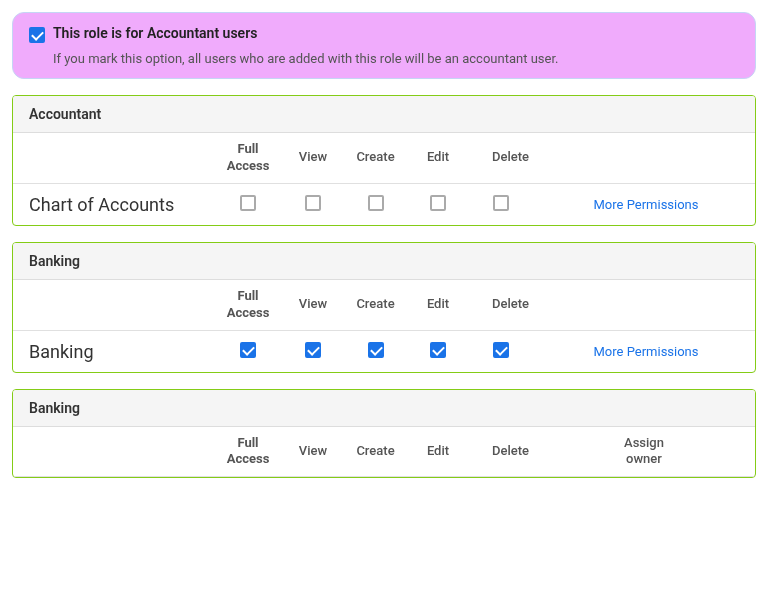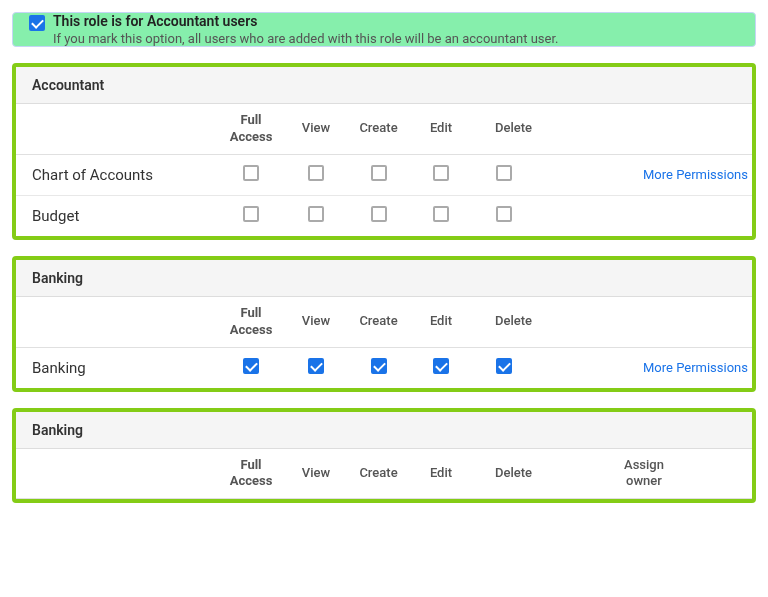--- a/index.html
+++ b/index.html
@@ -6,49 +6,49 @@
     body {
       font-family: -apple-system, BlinkMacSystemFont, 'Segoe UI', Roboto, sans-serif;
       font-size: 14px;
       color: #333;
       background: #fff;
       width: 768px;
       min-height: 597px;
     }
 
     .accountant-banner {
-      background: #86efac;
+      background: #f0abfc;
       border: 1px solid #c5d5f5;
-      padding: 0 16px;
+      padding: 12px 16px;
       margin: 12px 12px 16px 12px;
-      border-radius: 4px;
+      border-radius: 12px;
       display: flex;
       align-items: flex-start;
       gap: 8px;
     }
     .accountant-banner input[type="checkbox"] {
       margin-top: 2px;
       width: 16px;
       height: 16px;
       accent-color: #1a73e8;
       flex-shrink: 0;
     }
     .banner-text .banner-title {
       font-weight: 600;
       font-size: 14px;
       color: #222;
     }
     .banner-text .banner-sub {
       font-size: 13px;
       color: #555;
-      margin-top: 2px;
+      margin-top: 10px;
     }
 
     .section {
-      border: 4px solid #84cc16;
+      border: 1px solid #84cc16;
       border-radius: 4px;
       margin: 0 12px 16px 12px;
       overflow: hidden;
     }
     .section-header {
       background: #f5f5f5;
       padding: 10px 16px;
       font-weight: 600;
       font-size: 14px;
       color: #333;
@@ -72,36 +72,36 @@
     thead tr th:first-child {
       text-align: left;
       width: 200px;
       padding-left: 16px;
     }
     tbody tr td {
       padding: 10px 4px;
       border-bottom: 1px solid #e8e8e8;
       text-align: center;
       vertical-align: middle;
-      font-size: 15px;
+      font-size: 18px;
       color: #333;
     }
     tbody tr:last-child td {
       border-bottom: none;
     }
     tbody tr td:first-child {
       text-align: left;
       padding-left: 16px;
     }
     .more-permissions {
       color: #1a73e8;
       font-size: 13px;
       cursor: pointer;
       white-space: nowrap;
-      text-align: right;
+      text-align: center;
       padding-left: 8px;
     }
 
     input[type="checkbox"] {
       width: 16px;
       height: 16px;
       cursor: pointer;
       accent-color: #1a73e8;
     }
 
@@ -190,29 +190,20 @@
     <tbody>
       <tr>
         <td>Chart of Accounts</td>
         <td><span class="cb-unchecked"></span></td>
         <td><span class="cb-unchecked"></span></td>
         <td><span class="cb-unchecked"></span></td>
         <td><span class="cb-unchecked"></span></td>
         <td><span class="cb-unchecked"></span></td>
         <td class="more-permissions">More Permissions</td>
       </tr>
-      <tr>
-        <td>Budget</td>
-        <td><span class="cb-unchecked"></span></td>
-        <td><span class="cb-unchecked"></span></td>
-        <td><span class="cb-unchecked"></span></td>
-        <td><span class="cb-unchecked"></span></td>
-        <td><span class="cb-unchecked"></span></td>
-        <td class="more-permissions"></td>
-      </tr>
     </tbody>
   </table>
 </div>
 
 <div class="section">
   <div class="section-header">Banking</div>
   <table>
     <thead>
       <tr>
         <th class="col-label"></th>

